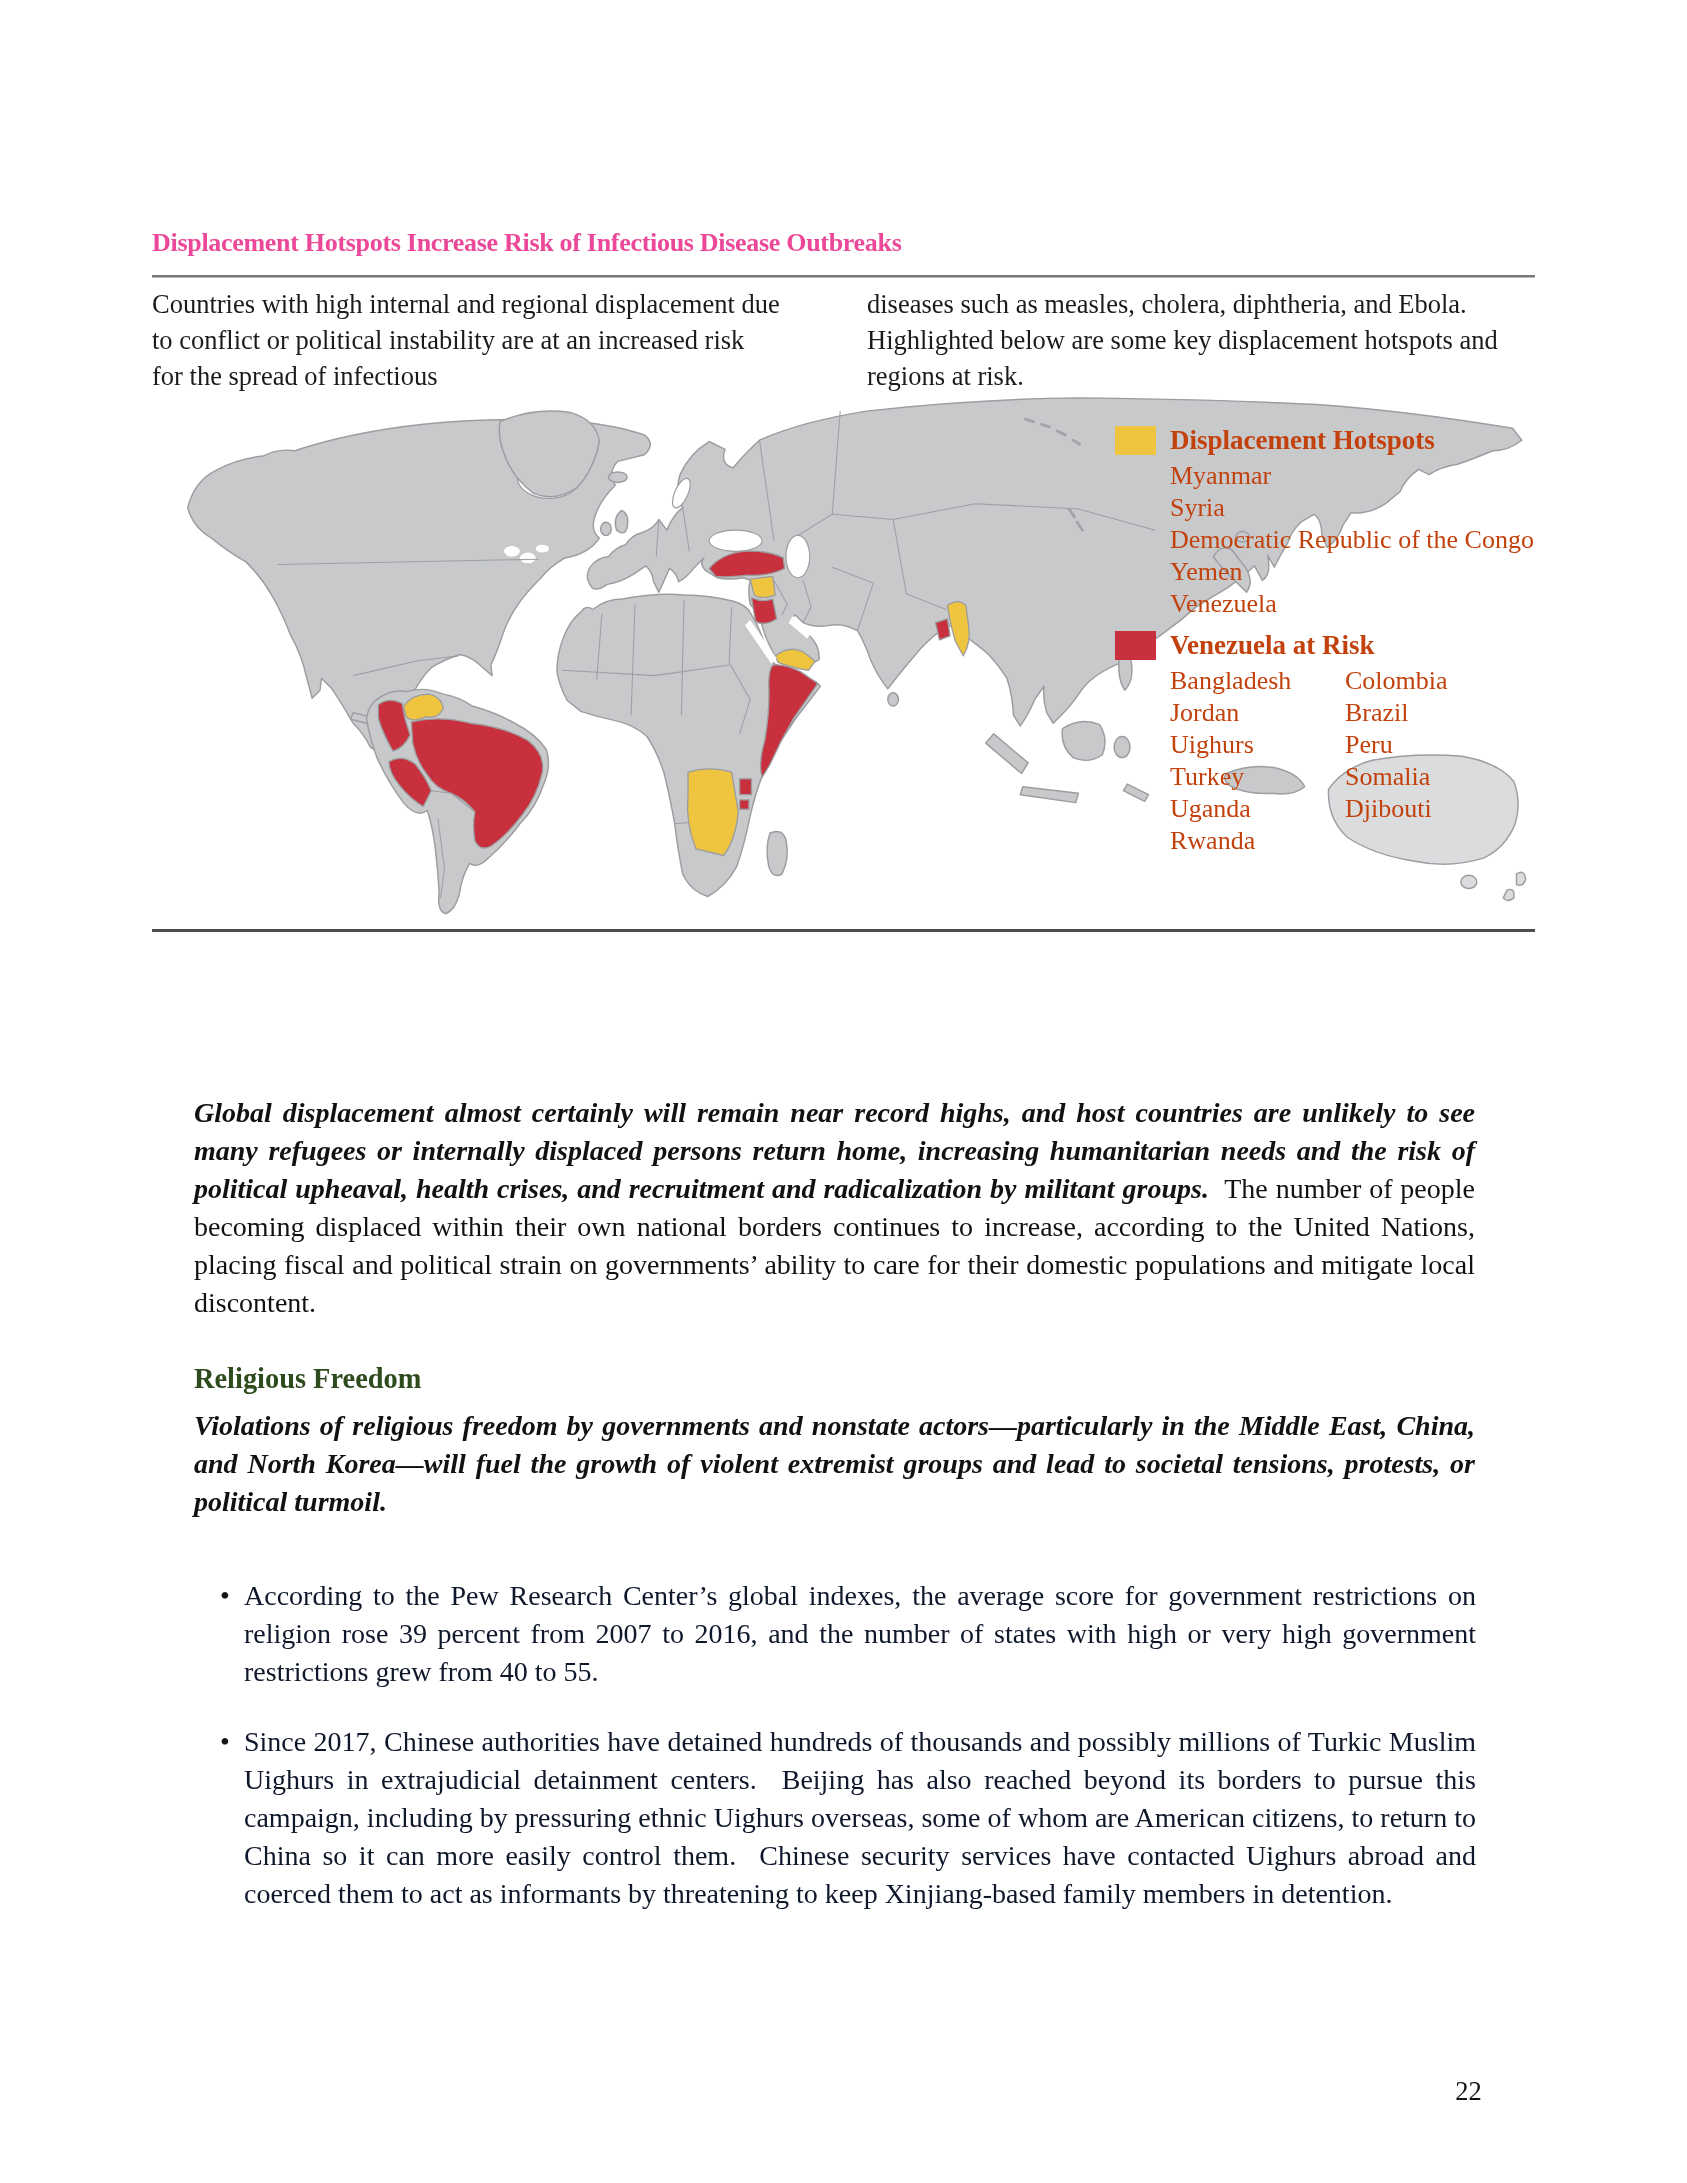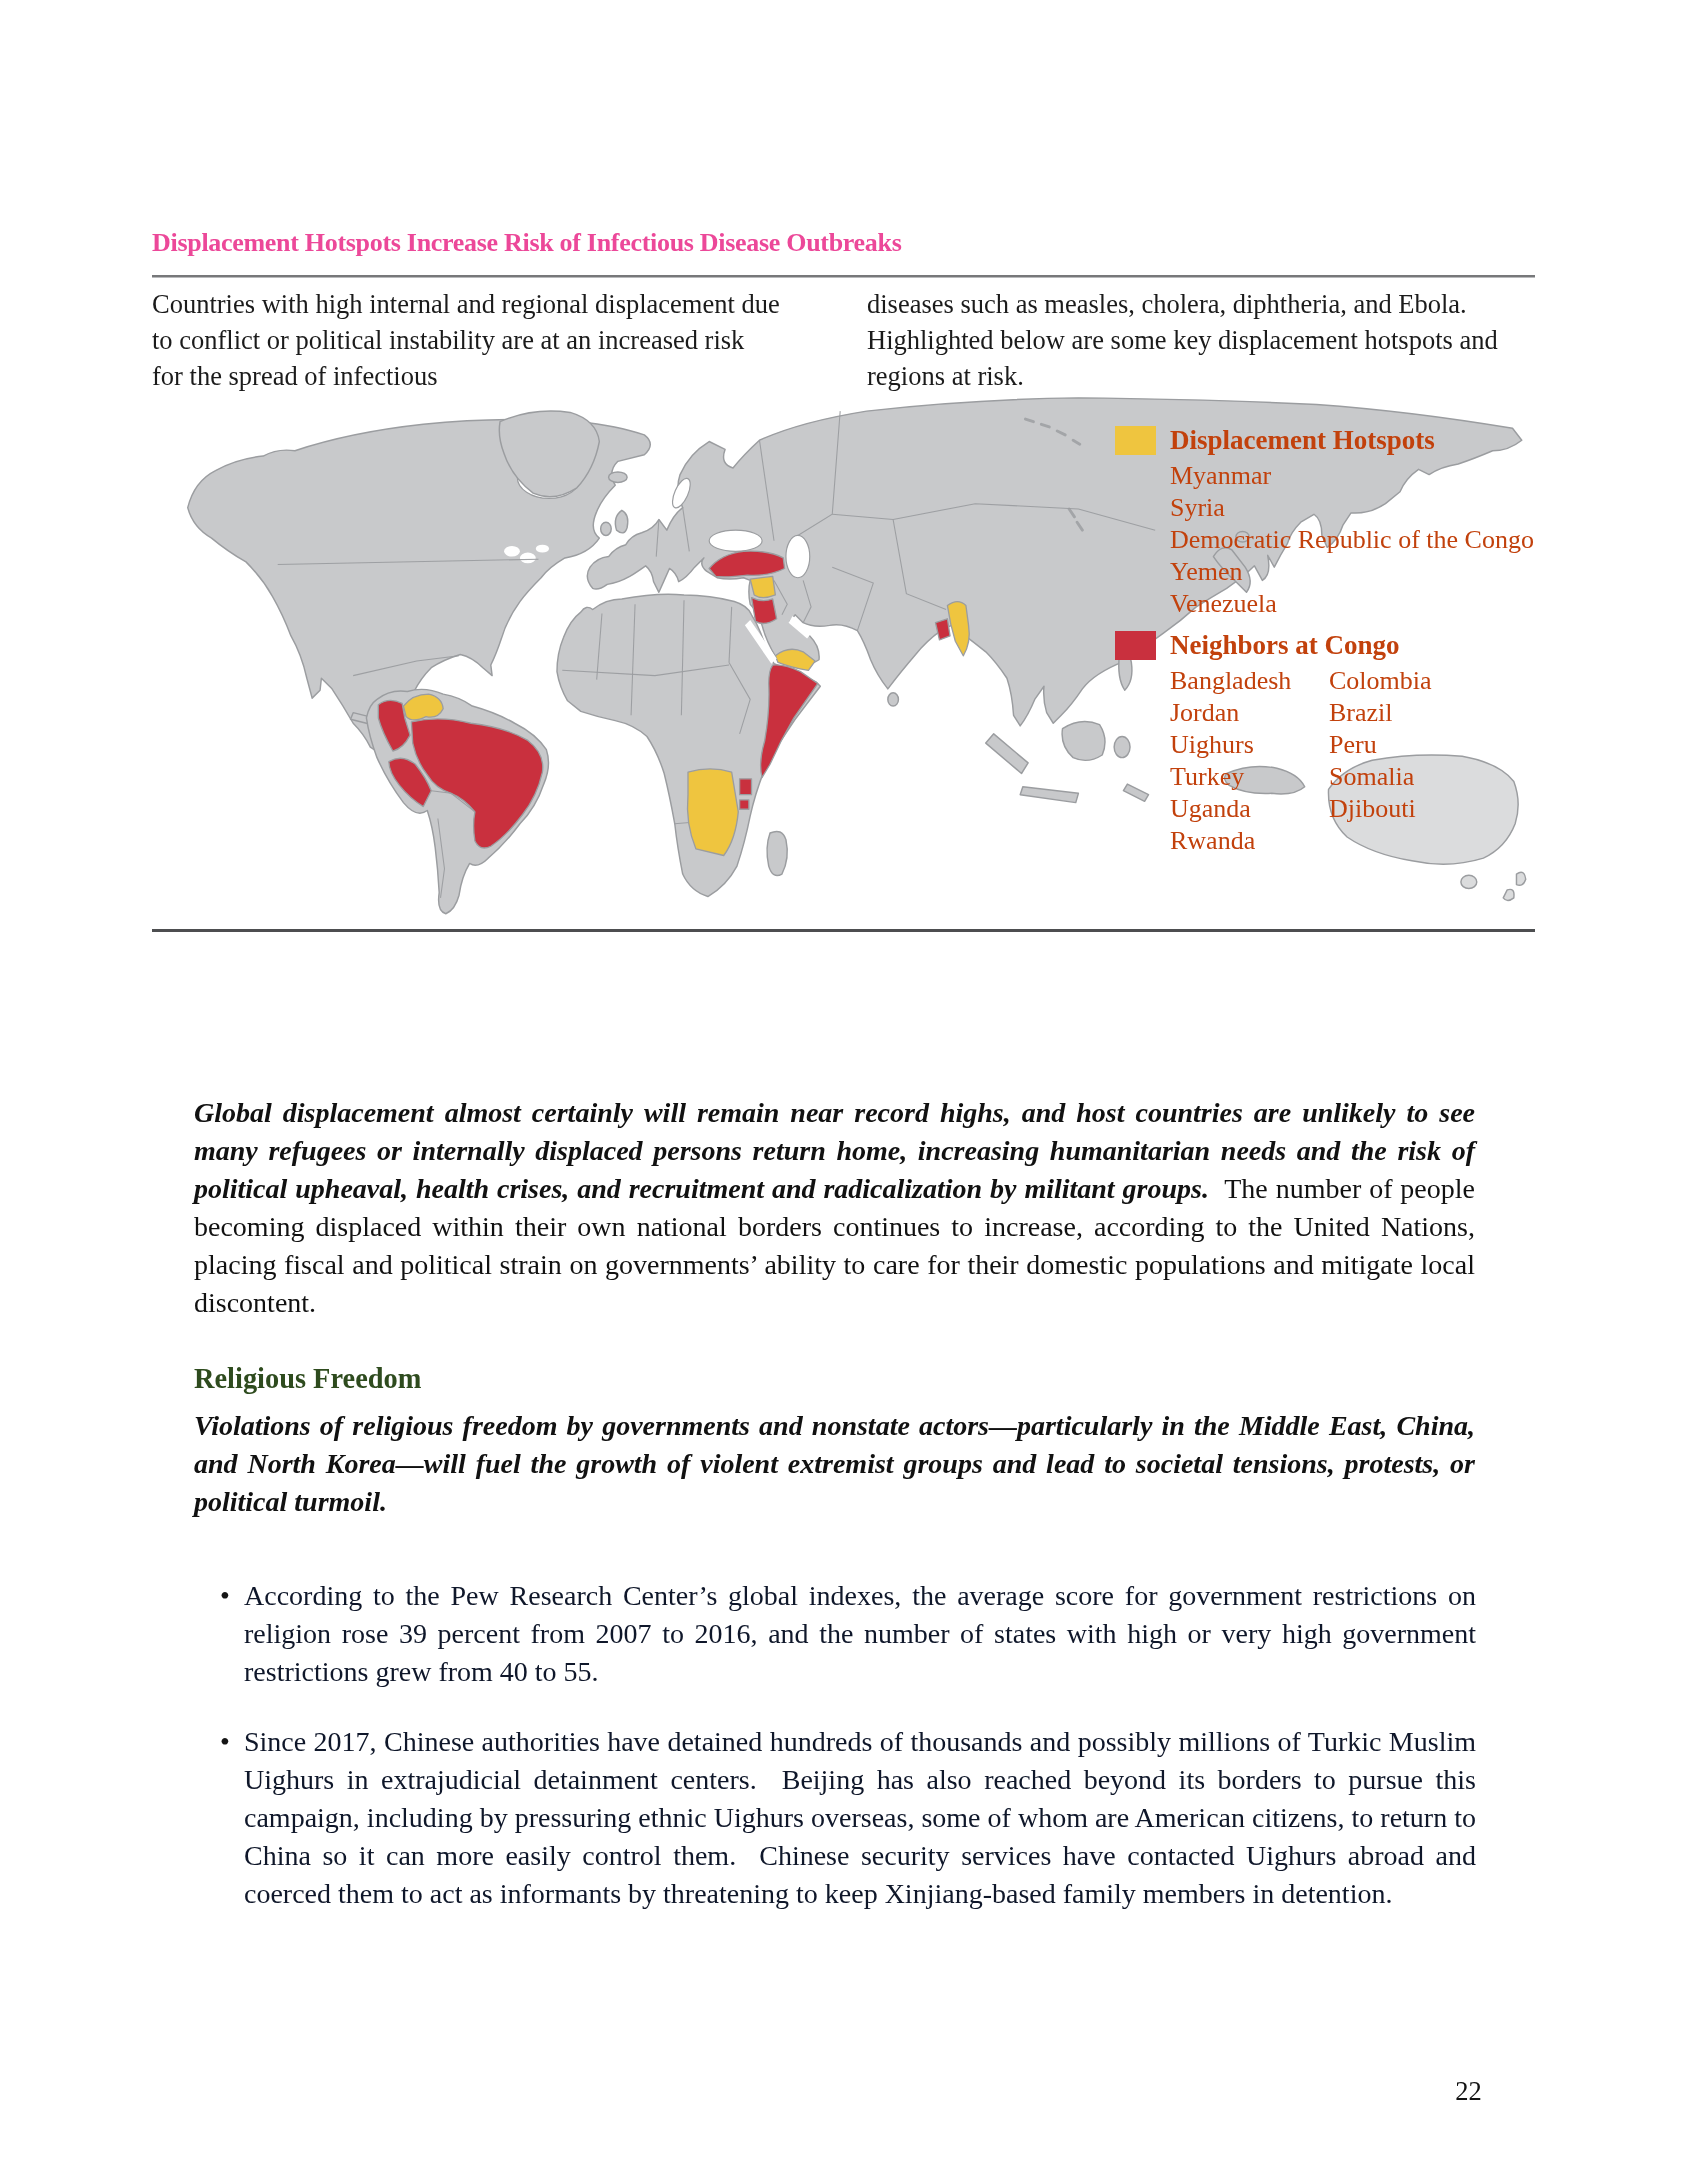--- a/index.html
+++ b/index.html
@@ -38,21 +38,21 @@
     font-size:26px;line-height:32px;color:#c2410c;
   }
   .leg-head{display:flex;align-items:center;margin-bottom:4px;}
   .swatch{width:41px;height:29px;margin-right:14px;flex:0 0 auto;}
   .swatch.hot{background:var(--hotspot,#efc53f);}
   .swatch.risk{background:var(--neighbor,#d13a46);}
   .leg-label{font-weight:bold;font-size:27px;white-space:nowrap;}
   .leg-items{margin-left:55px;}
   .leg-items div{white-space:nowrap;}
   .legend-risk{margin-top:9.3px;}
-  .risk-grid{margin-left:55px;display:grid;grid-template-columns:159px auto;column-gap:0;}
+  .risk-grid{margin-left:55px;display:grid;grid-template-columns:159px auto;column-gap:16px;}
   .fig-rule{
     position:absolute;left:152px;top:929px;width:1383px;height:2.6px;
     background:var(--rule_bottom,#4d4e50);
   }
   .fig-caption{
     position:absolute;left:152px;top:939px;width:1383px;
     text-align:right;
     font-family:"Liberation Sans", sans-serif;
     font-size:20.5px;color:var(--caption_gray,#58595b);
   }
@@ -203,21 +203,21 @@
           <div>Myanmar</div>
           <div>Syria</div>
           <div>Democratic Republic of the Congo</div>
           <div>Yemen</div>
           <div>Venezuela</div>
         </div>
       </div>
       <div class="legend-risk">
         <div class="leg-head">
           <span class="swatch risk"></span>
-          <span class="leg-label">Neighbors at Congo</span>
+          <span class="leg-label">Venezuela at Risk</span>
         </div>
         <div class="risk-grid">
           <div>
             <div>Bangladesh</div>
             <div>Jordan</div>
             <div>Uighurs</div>
             <div>Turkey</div>
             <div>Uganda</div>
             <div>Rwanda</div>
           </div>

